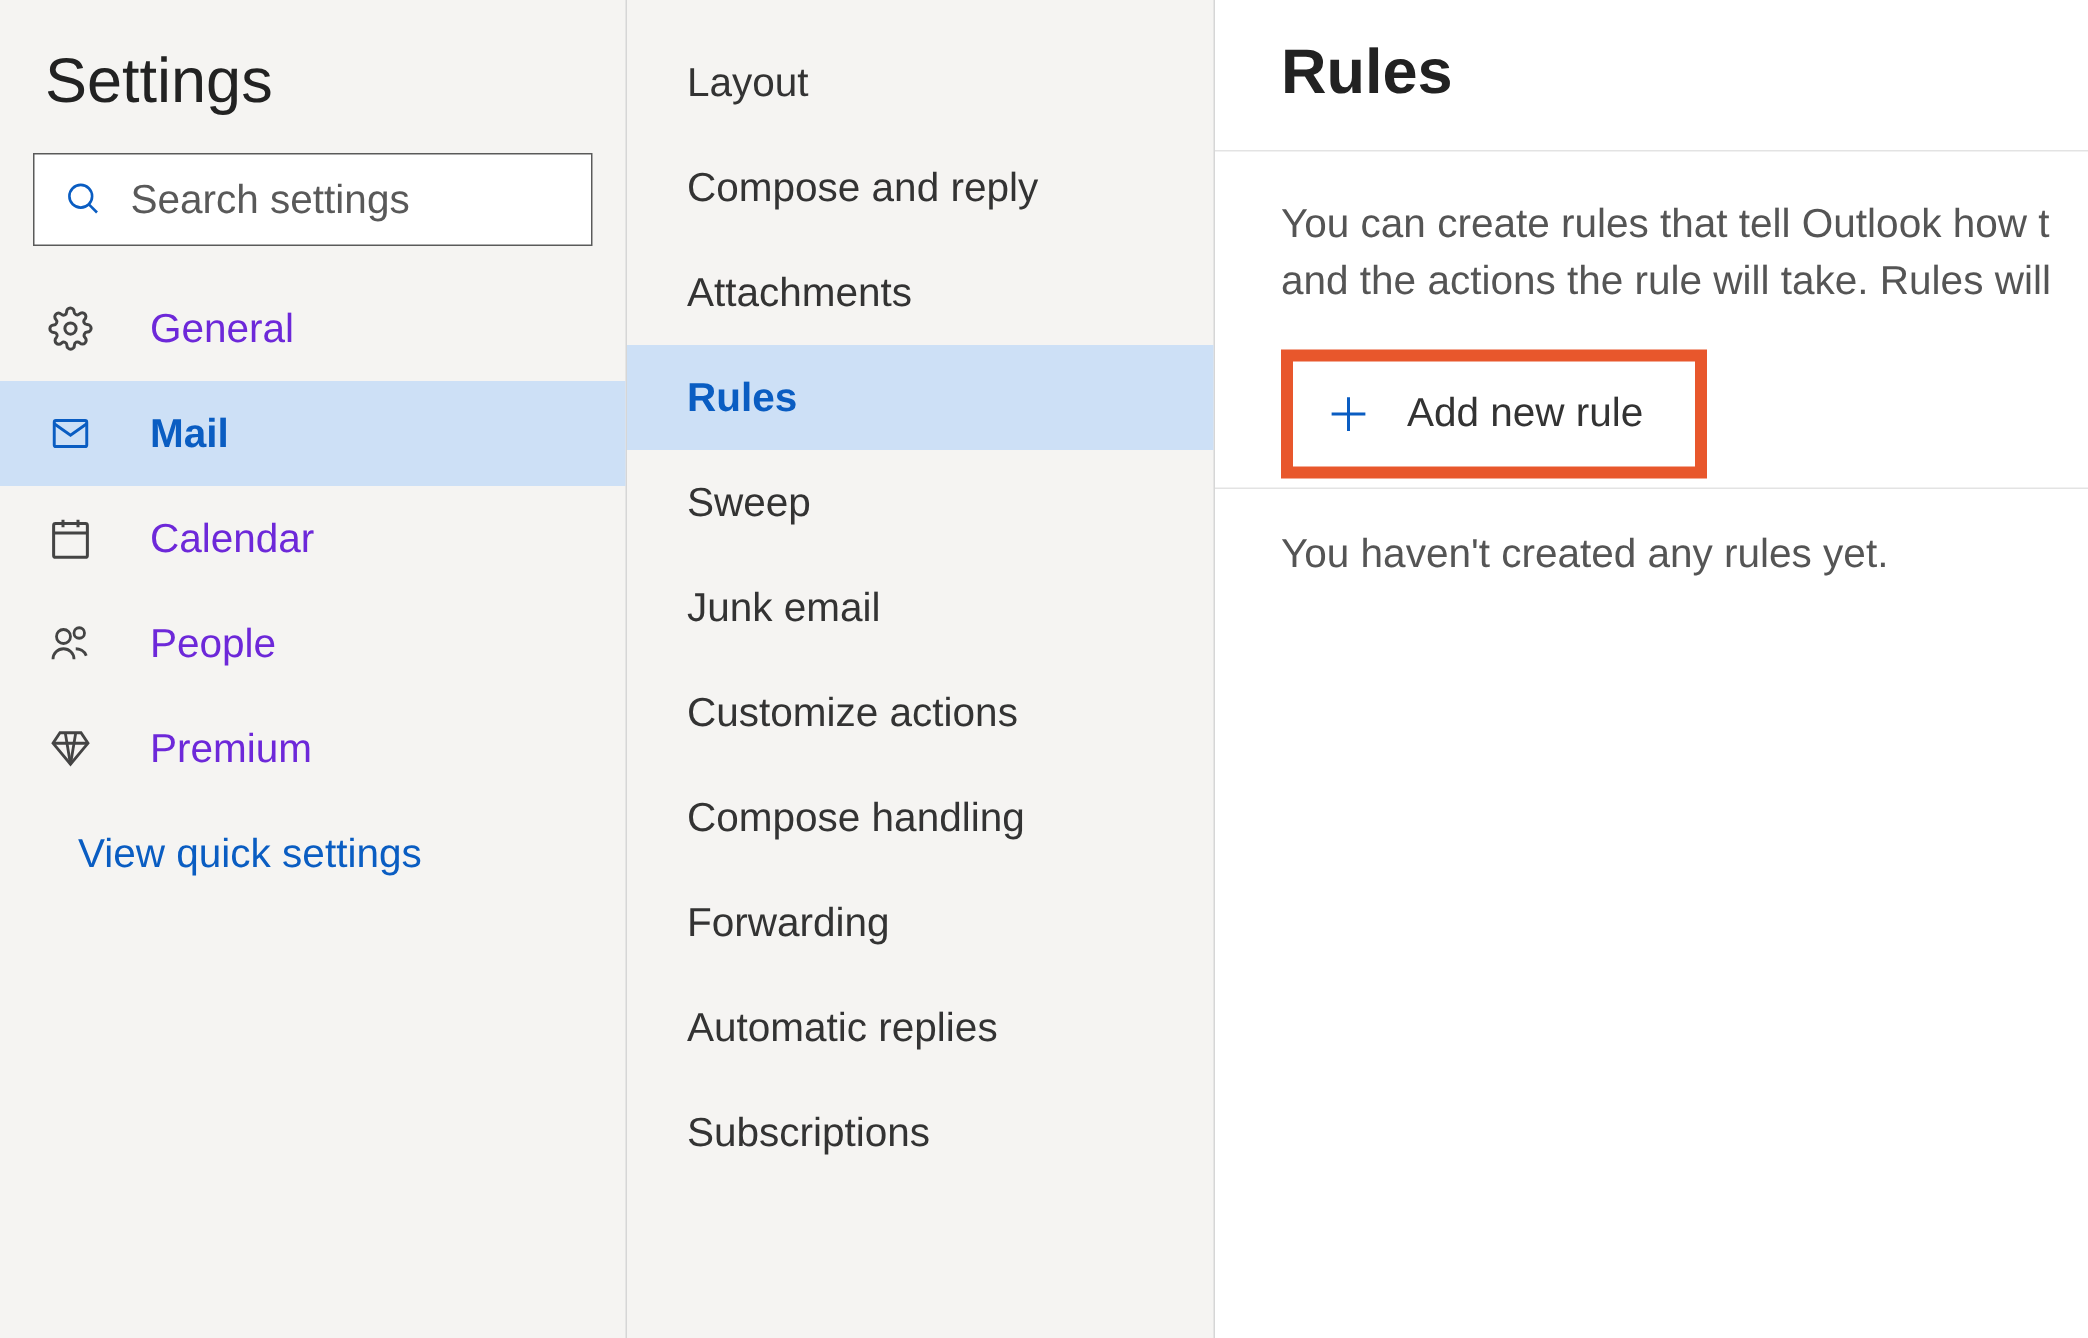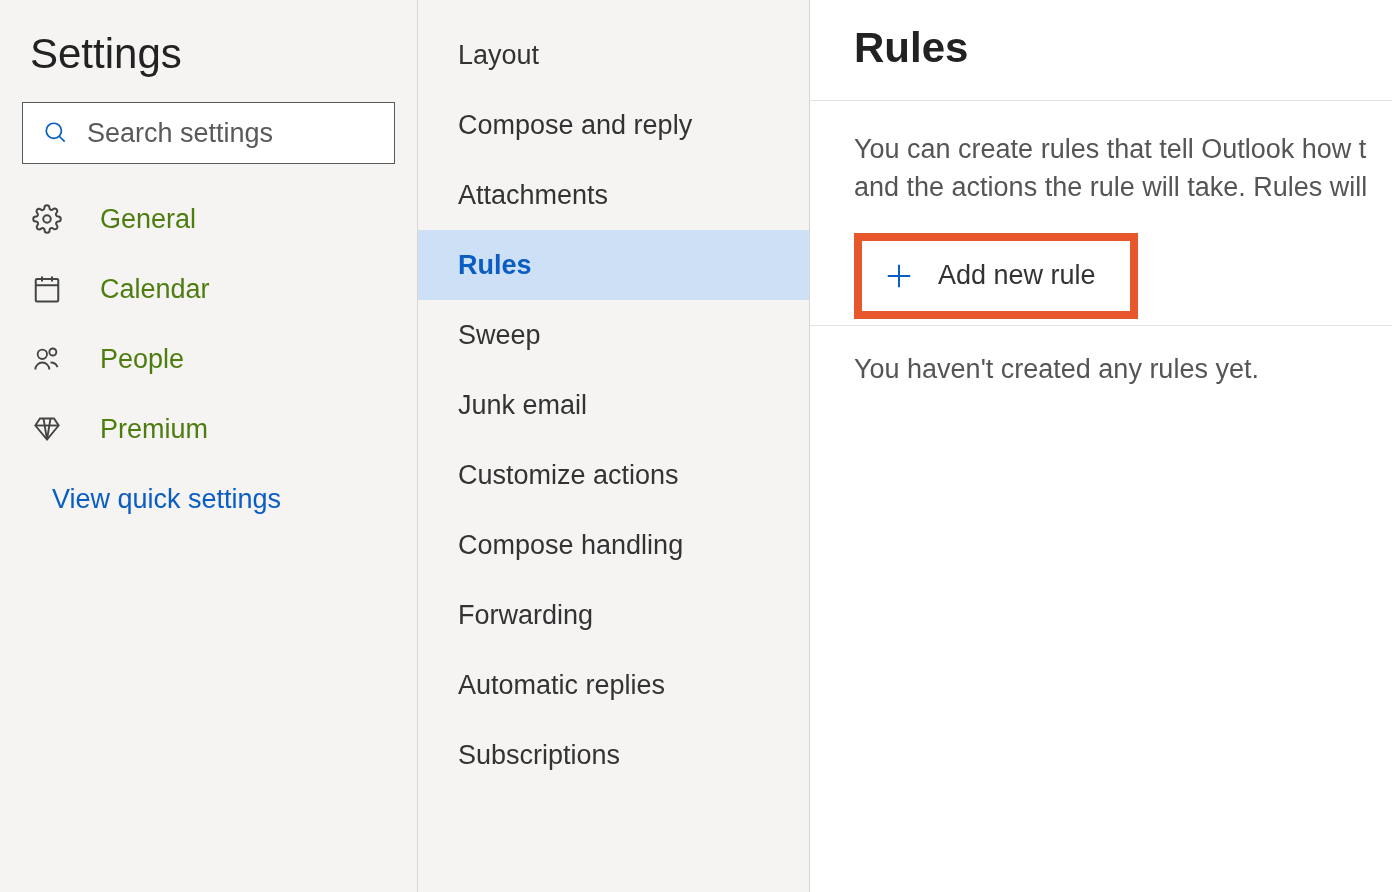--- a/index.html
+++ b/index.html
@@ -56,21 +56,21 @@
     .search-input::placeholder {
       color: #595959;
     }
     .nav-item {
       display: flex;
       align-items: center;
       height: 70px;
       padding: 0 28px;
       cursor: pointer;
       font-size: 27px;
-      color: #4d7c0f;
+      color: #6d28d9;
     }
     .nav-item .icon {
       width: 38px;
       height: 32px;
       margin-right: 34px;
       display: flex;
       align-items: center;
       justify-content: center;
       flex-shrink: 0;
     }
@@ -186,20 +186,29 @@
   <div class="nav-item">
     <span class="icon">
       <svg viewBox="0 0 24 24" width="30" height="30" fill="none" stroke="#444" stroke-width="1.6">
         <circle cx="12" cy="12" r="3"></circle>
         <path d="M19.4 15a1.65 1.65 0 0 0 .33 1.82l.06.06a2 2 0 1 1-2.83 2.83l-.06-.06a1.65 1.65 0 0 0-1.82-.33 1.65 1.65 0 0 0-1 1.51V21a2 2 0 1 1-4 0v-.09a1.65 1.65 0 0 0-1-1.51 1.65 1.65 0 0 0-1.82.33l-.06.06a2 2 0 1 1-2.83-2.83l.06-.06a1.65 1.65 0 0 0 .33-1.82 1.65 1.65 0 0 0-1.51-1H3a2 2 0 1 1 0-4h.09a1.65 1.65 0 0 0 1.51-1 1.65 1.65 0 0 0-.33-1.82l-.06-.06a2 2 0 1 1 2.83-2.83l.06.06a1.65 1.65 0 0 0 1.82.33h0a1.65 1.65 0 0 0 1-1.51V3a2 2 0 1 1 4 0v.09a1.65 1.65 0 0 0 1 1.51h0a1.65 1.65 0 0 0 1.82-.33l.06-.06a2 2 0 1 1 2.83 2.83l-.06.06a1.65 1.65 0 0 0-.33 1.82v0a1.65 1.65 0 0 0 1.51 1H21a2 2 0 1 1 0 4h-.09a1.65 1.65 0 0 0-1.51 1z"></path>
       </svg>
     </span>
     <span>General</span>
   </div>
 
+  <div class="nav-item selected">
+    <span class="icon">
+      <svg viewBox="0 0 24 24" width="34" height="26" fill="none" stroke="#0a5dc2" stroke-width="1.8">
+        <rect x="2" y="4" width="20" height="16" rx="1"></rect>
+        <polyline points="2,6 12,13 22,6"></polyline>
+      </svg>
+    </span>
+    <span>Mail</span>
+  </div>
 
   <div class="nav-item">
     <span class="icon">
       <svg viewBox="0 0 24 24" width="30" height="30" fill="none" stroke="#444" stroke-width="1.6">
         <rect x="3" y="4" width="18" height="18" rx="1"></rect>
         <line x1="3" y1="9" x2="21" y2="9"></line>
         <line x1="8" y1="2" x2="8" y2="6"></line>
         <line x1="16" y1="2" x2="16" y2="6"></line>
         <line x1="7" y1="13" x2="7" y2="13" stroke-width="2"></line>
         <line x1="12" y1="13" x2="12" y2="13" stroke-width="2"></line>

